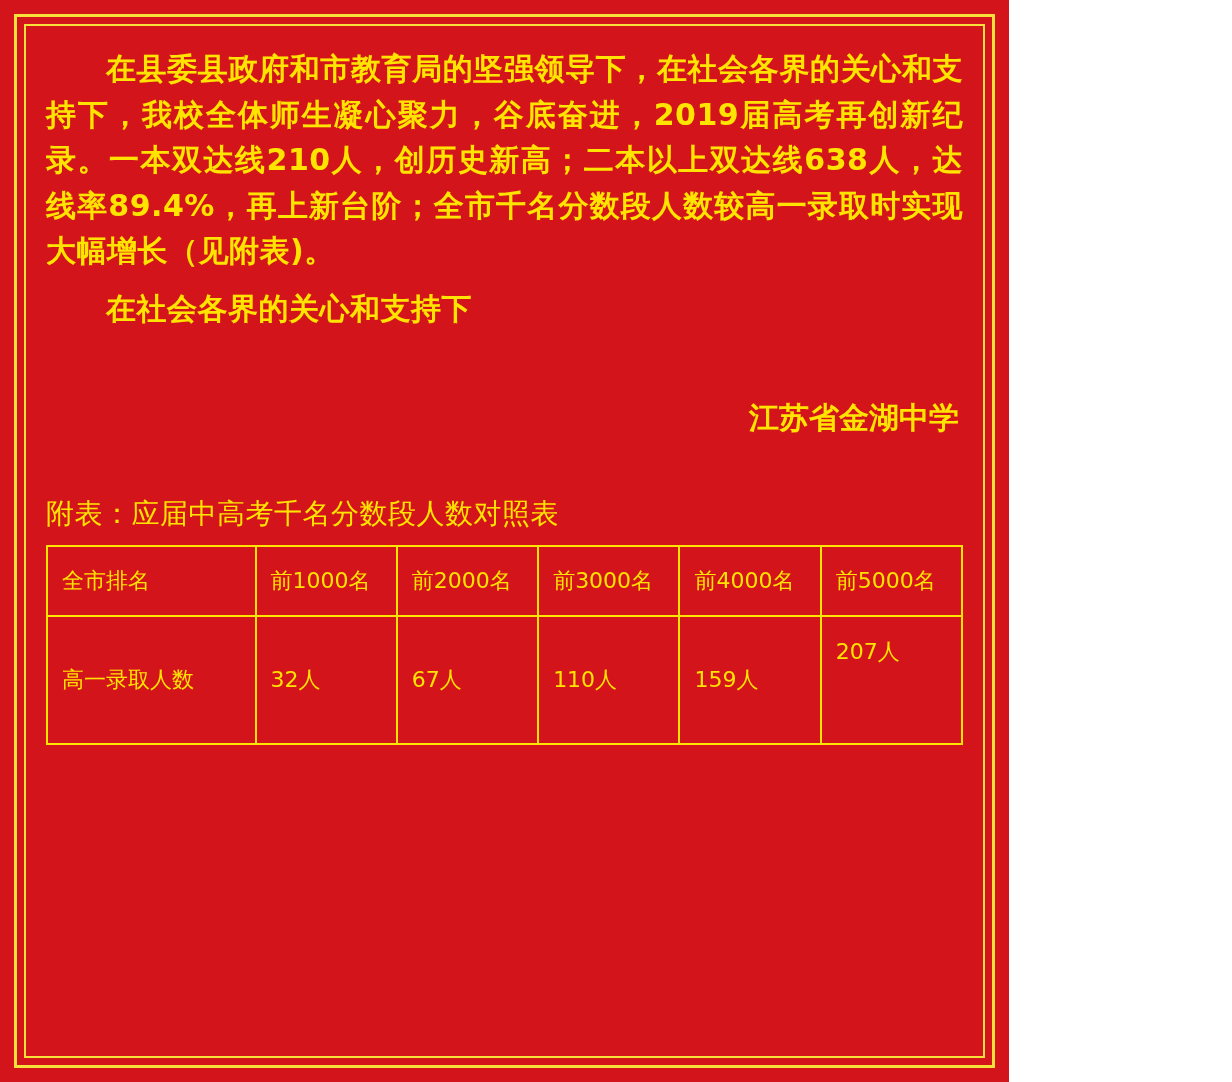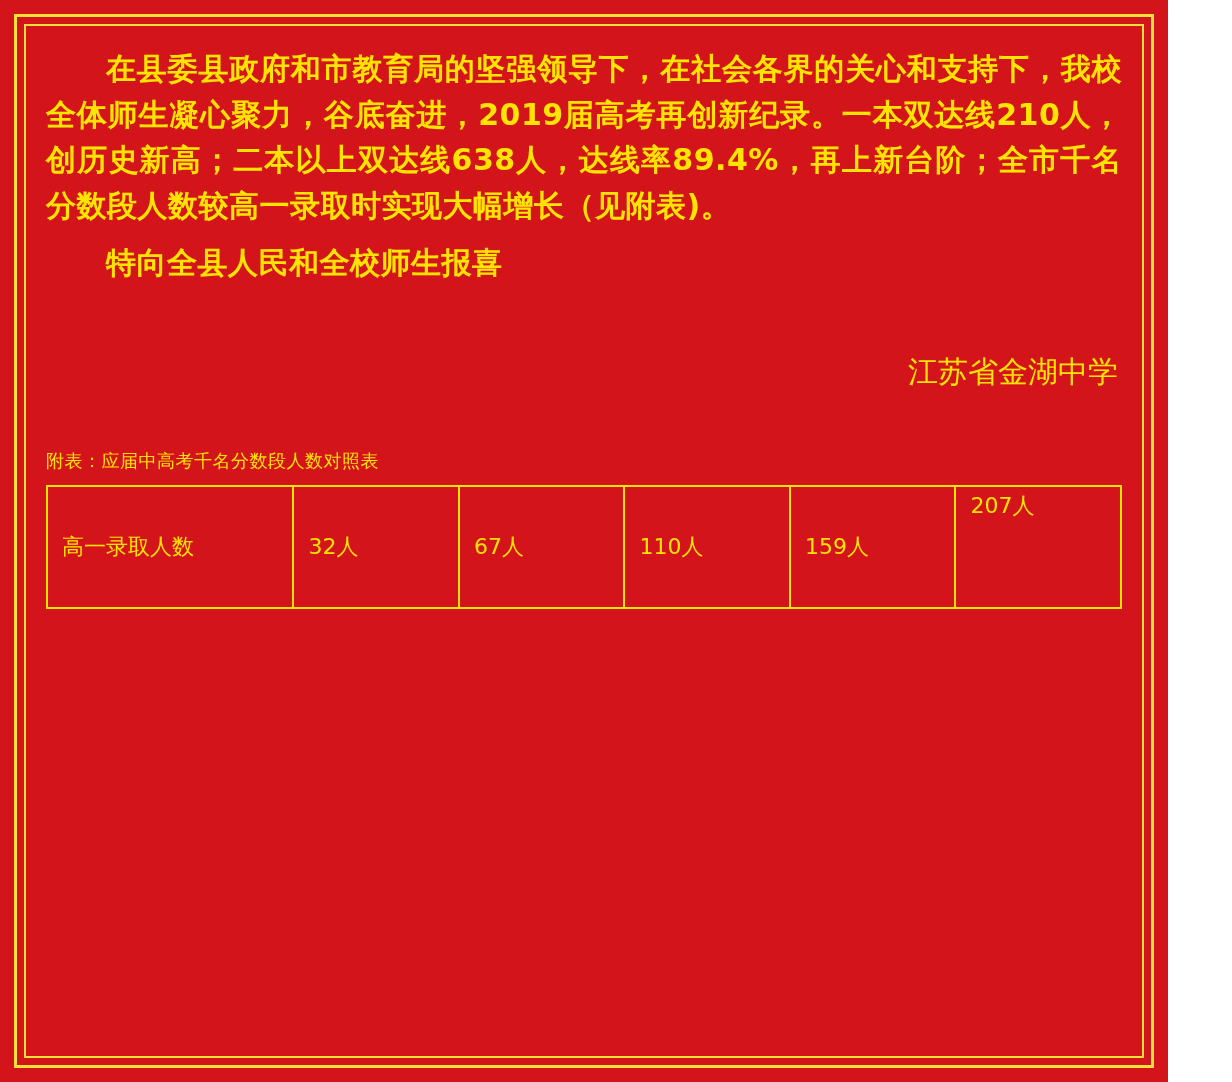--- a/index.html
+++ b/index.html
@@ -8,21 +8,21 @@
     background: #ffffff;
   }
   body {
     width: 1232px;
     height: 1082px;
     font-family: "DejaVu Sans", "Liberation Sans", sans-serif;
   }
 
   .poster {
     position: relative;
-    width: 1168px;
+    width: 1009px;
     height: 1082px;
     background: #d4141b;
     box-sizing: border-box;
     padding: 14px;
   }
 
   
   .frame-outer {
     position: absolute;
     left: 14px;
@@ -68,29 +68,29 @@
   }
   .para.p3 {
     margin-top: 2px;
   }
 
   .signature {
     margin-top: 64px;
     text-align: right;
     color: #ffe400;
     font-size: 30px;
-    font-weight: normal;
+    font-weight: bold;
     line-height: 1.45;
     padding-right: 4px;
   }
 
   .table-caption {
     margin-top: 56px;
     color: #ffe400;
-    font-size: 18px;
+    font-size: 28px;
     font-weight: normal;
     letter-spacing: 0.5px;
   }
 
   table.score-table {
     margin-top: 12px;
     width: 100%;
     border-collapse: collapse;
     table-layout: fixed;
   }
@@ -109,45 +109,53 @@
   table.score-table td.c0 { width: 24%; }
   table.score-table td.c1,
   table.score-table td.c2,
   table.score-table td.c3,
   table.score-table td.c4,
   table.score-table td.c5 { width: 15.2%; }
 
   
   table.score-table tr.row-tall td.last-shift {
     vertical-align: top;
-    padding-top: 4px;
+    padding-top: 20px;
   }
 </style>
 </head>
 <body>
 
 <div class="poster">
   <div class="frame-outer"></div>
   <div class="frame-inner"></div>
 
   <div class="content">
 
     <p class="para p1 body-text">在县委县政府和市教育局的坚强领导下，在社会各界的关心和支持下，我校全体师生凝心聚力，谷底奋进，2019届高考再创新纪录。一本双达线210人，创历史新高；二本以上双达线638人，达线率89.4%，再上新台阶；全市千名分数段人数较高一录取时实现大幅增长（见附表)。</p>
 
 
-    <p class="body-text para p3">特向全县人民和全校师生报喜</p>
+    <p class="body-text para p3">在社会各界的关心和支持下</p>
 
     <div class="signature">
       <div>江苏省金湖中学</div>
     </div>
 
     <div class="table-caption">附表：应届中高考千名分数段人数对照表</div>
 
     <table class="score-table">
       <tbody>
+        <tr>
+          <td class="c0">全市排名</td>
+          <td class="c1">前1000名</td>
+          <td class="c2">前2000名</td>
+          <td class="c3">前3000名</td>
+          <td class="c4">前4000名</td>
+          <td class="c5">前5000名</td>
+        </tr>
         <tr class="row-tall">
           <td class="c0">高一录取人数</td>
           <td class="c1">32人</td>
           <td class="c2">67人</td>
           <td class="c3">110人</td>
           <td class="c4">159人</td>
           <td class="c5 last-shift">207人</td>
         </tr>
       </tbody>
     </table>

